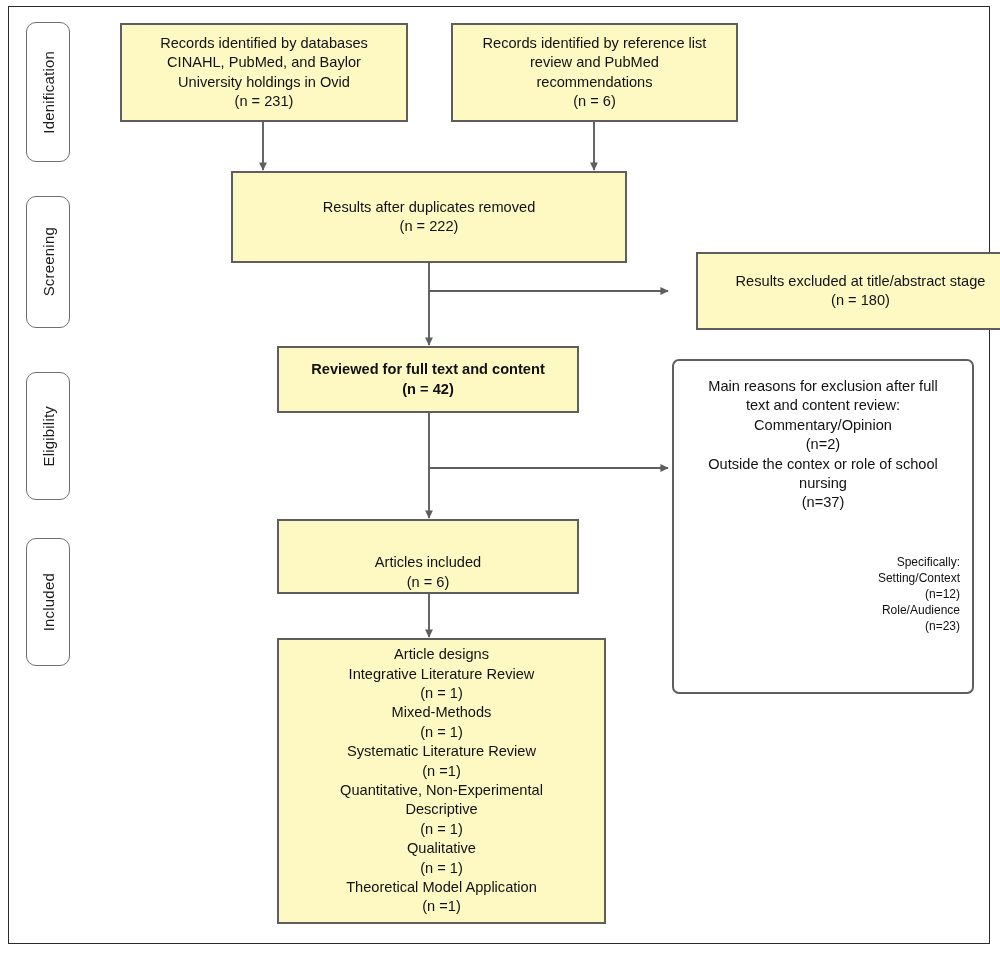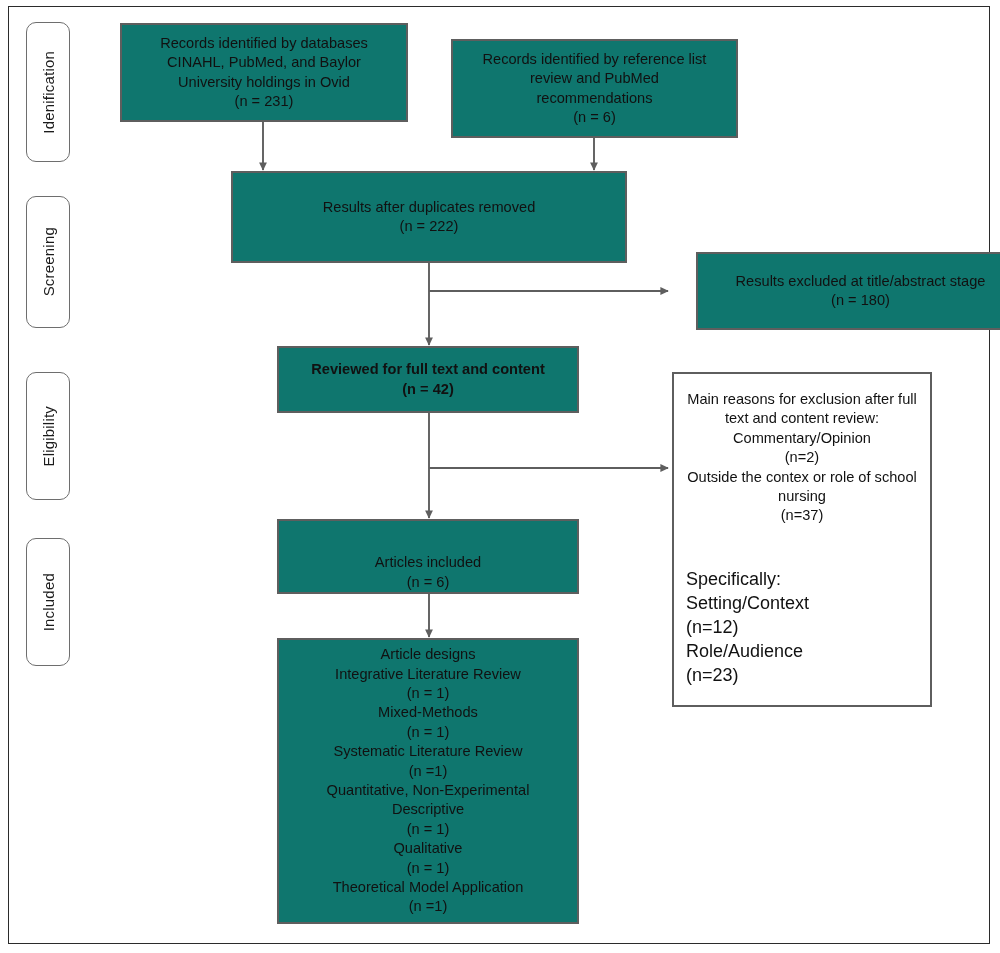--- a/index.html
+++ b/index.html
@@ -53,21 +53,21 @@
     transform: rotate(180deg);
     font-size: 15px;
     color: #1b1b1b;
     letter-spacing: 0.2px;
     white-space: nowrap;
   }
   
   .flow-box {
     position: absolute;
     border: 2px solid #5e5e5e;
-    background: #0f766e;
+    background: #fef9c3;
     box-sizing: border-box;
     display: flex;
     align-items: center;
     justify-content: center;
     text-align: center;
   }
   .flow-box .box-text {
     font-size: 14.6px;
     line-height: 1.33;
     color: #111111;
@@ -92,22 +92,22 @@
     color: #111111;
     padding: 0 12px;
     white-space: pre-line;
     box-sizing: border-box;
   }
   .reasons-bottom {
     position: absolute;
     left: 0;
     right: 0;
     top: 194px;
-    text-align: left;
-    font-size: 18px;
+    text-align: right;
+    font-size: 12px;
     line-height: 1.33;
     color: #111111;
     padding: 0 12px;
     white-space: pre-line;
     box-sizing: border-box;
   }
 </style>
 </head>
 <body>
 
@@ -157,21 +157,21 @@
     <span class="stage-text">Included</span>
   </div>
 
   <div class="flow-box" style="left:120px; top:23px; width:288px; height:99px;">
     <span class="box-text">Records identified by databases
 CINAHL, PubMed, and Baylor
 University holdings in Ovid
 (n = 231)</span>
   </div>
 
-  <div class="flow-box" style="left:451px; top:23px; width:287px; height:99px;margin-top:16px;">
+  <div class="flow-box" style="left:451px; top:23px; width:287px; height:99px;">
     <span class="box-text">Records identified by reference list
 review and  PubMed
 recommendations
 (n = 6)</span>
   </div>
 
   <div class="flow-box" style="left:231px; top:171px; width:396px; height:92px;">
     <span class="box-text">Results after duplicates removed
 (n = 222)</span>
   </div>
@@ -179,41 +179,41 @@
   <div class="flow-box" style="left:696px; top:252px; width:329px; height:78px;">
     <span class="box-text">Results excluded at title/abstract stage
 (n = 180)</span>
   </div>
 
   <div class="flow-box" style="left:277px; top:346px; width:302px; height:67px;font-weight:bold;">
     <span class="box-text">Reviewed for full text and content
 (n = 42)</span>
   </div>
 
-  <div class="reasons-box" style="left:672px; top:372px; width:260px; height:335px;">
+  <div class="reasons-box" style="left:672px; top:359px; width:302px; height:335px;border-radius:7px;">
     <span class="reasons-top">Main reasons for exclusion after full
 text and content review:
 Commentary/Opinion
 (n=2)
 Outside the contex or role of school
 nursing
 (n=37)</span>
     <span class="reasons-bottom">Specifically:
 Setting/Context
 (n=12)
 Role/Audience
 (n=23)</span>
   </div>
 
   <div class="flow-box" style="left:277px; top:519px; width:302px; height:75px;align-items:flex-end;">
     <span class="box-text">Articles included
 (n = 6)</span>
   </div>
 
-  <div class="flow-box" style="left:277px; top:638px; width:302px; height:286px;">
+  <div class="flow-box" style="left:277px; top:638px; width:329px; height:286px;">
     <span class="box-text">Article designs
 Integrative Literature Review
 (n = 1)
 Mixed-Methods
 (n = 1)
 Systematic Literature Review
 (n =1)
 Quantitative, Non-Experimental
 Descriptive
 (n = 1)

